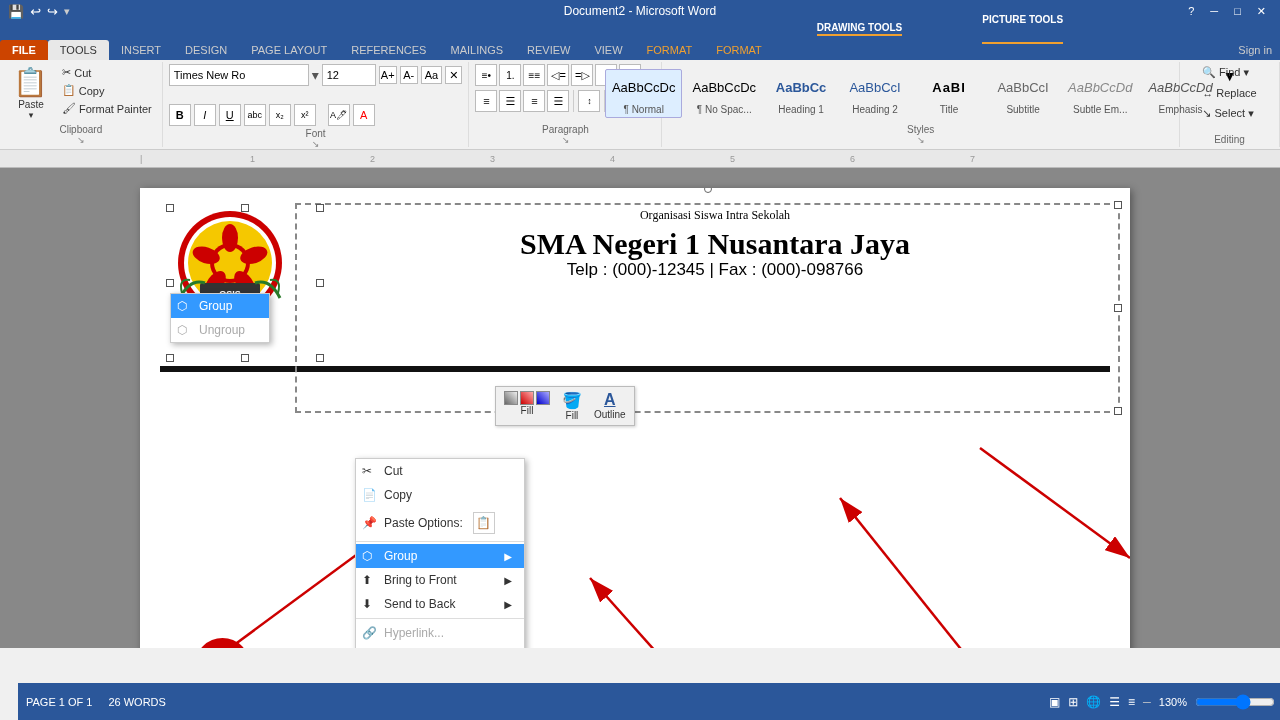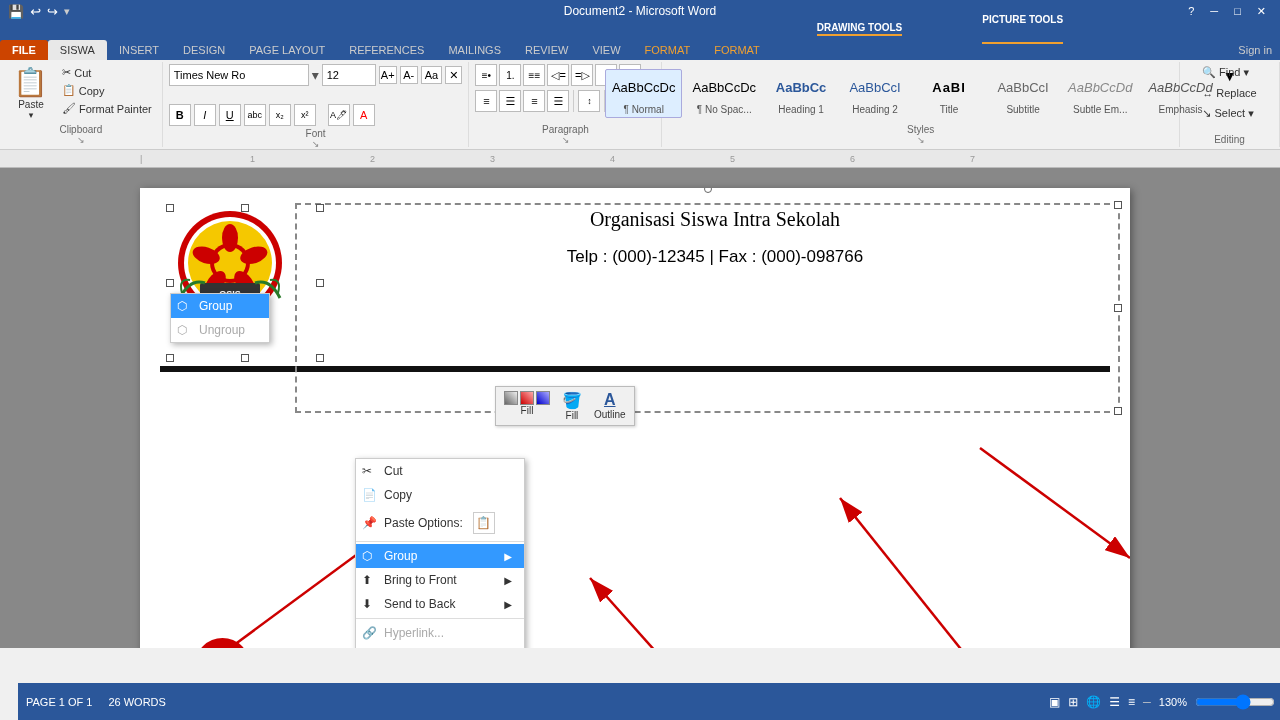--- a/index.html
+++ b/index.html
@@ -292,21 +292,21 @@
     </div>
   </div>
 
   <div style="background:#2b579a; height:14px; display:flex; align-items:center; justify-content:center; gap:80px; padding: 0 0 0 600px;">
     <span style="color:white; font-size:10px; font-weight:bold; border-bottom: 2px solid #f0a030; padding-bottom:1px;">DRAWING TOOLS</span>
     <span style="color:white; font-size:10px; font-weight:bold; border-bottom: 2px solid #f0a030; padding-bottom:17px;">PICTURE TOOLS</span>
   </div>
 
   <div class="tab-bar">
     <div class="tab active" style="background:#cc4400; color:white; font-weight:bold;">FILE</div>
-    <div class="tab active" style="background:#e8e8e8; color:#333;">SISWA</div>
+    <div class="tab active" style="background:#e8e8e8; color:#333;">TOOLS</div>
     <div class="tab">INSERT</div>
     <div class="tab">DESIGN</div>
     <div class="tab">PAGE LAYOUT</div>
     <div class="tab">REFERENCES</div>
     <div class="tab">MAILINGS</div>
     <div class="tab">REVIEW</div>
     <div class="tab">VIEW</div>
     <div class="tab" style="color:#f0a030;">FORMAT</div>
     <div class="tab" style="color:#f0a030;">FORMAT</div>
     <div style="flex:1;"></div>
@@ -507,21 +507,22 @@
             <path d="M12 85 Q8 70 20 72" stroke="#2a7a2a" stroke-width="2" fill="none"></path>
 
             <path d="M110 90 Q100 70 85 75" stroke="#2a7a2a" stroke-width="3" fill="none"></path>
             <path d="M108 85 Q112 70 100 72" stroke="#2a7a2a" stroke-width="2" fill="none"></path>
 
             <text x="60" y="120" text-anchor="middle" fill="#333" font-size="8">ORGANISASI SISWA</text>
           </svg>
         </div>
 
         <div class="header-text-block">
-          <div style="font-size:20px; font-family:serif; margin-bottom:16px;">Organisasi Siswa Intra Sekolah</div>
+          <div style="font-size:12px; font-family:serif; margin-bottom:4px;">Organisasi Siswa Intra Sekolah</div>
+          <div style="font-size:30px; font-weight:bold; font-family:serif; line-height:1.1;">SMA Negeri 1 Nusantara Jaya</div>
           <div style="font-size:17px;">Telp : (000)-12345 | Fax : (000)-098766</div>
         </div>
 
       </div>
 
       <div style="margin: 8px 20px 0 20px; border-top: 5px solid #111;"></div>
       <div style="margin: 0 20px; border-top: 1px solid #111;"></div>
 
       <div style="position:absolute; top:15px; left:155px; right:10px; height:210px; border:2px dashed #888; pointer-events:none;">
 

